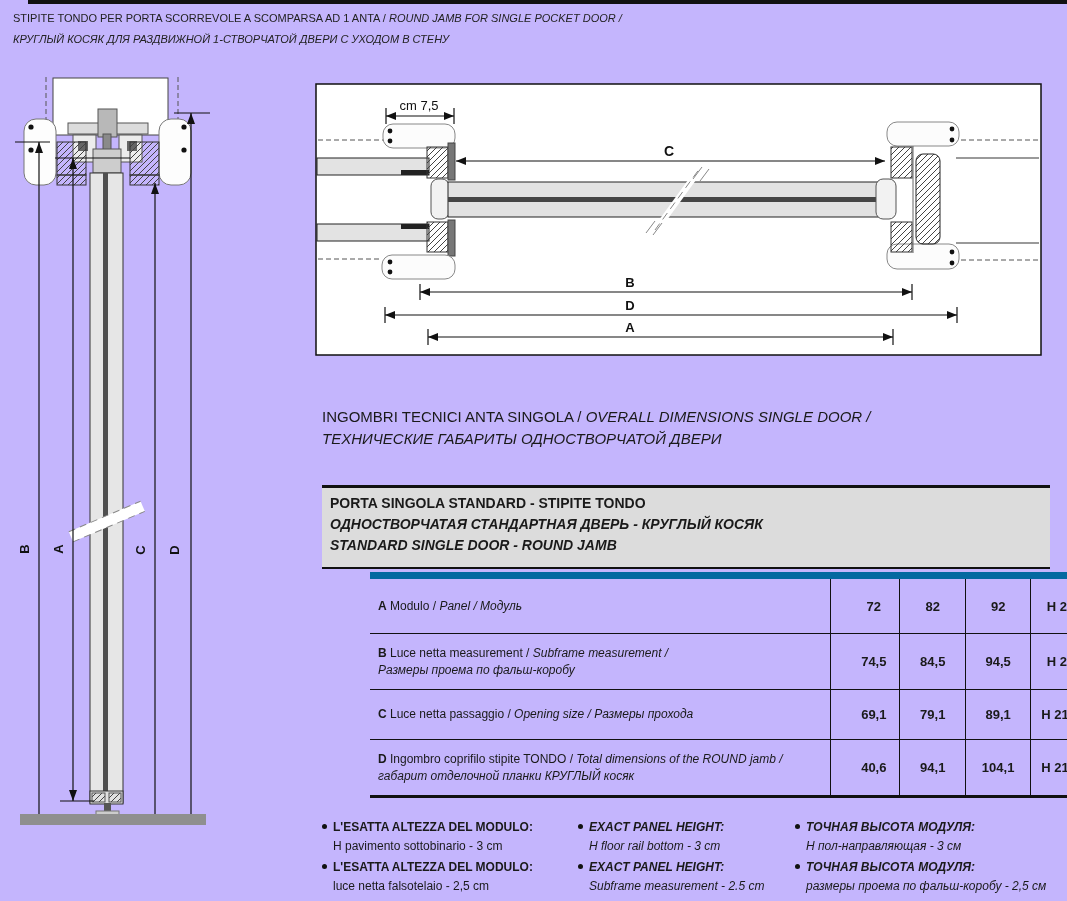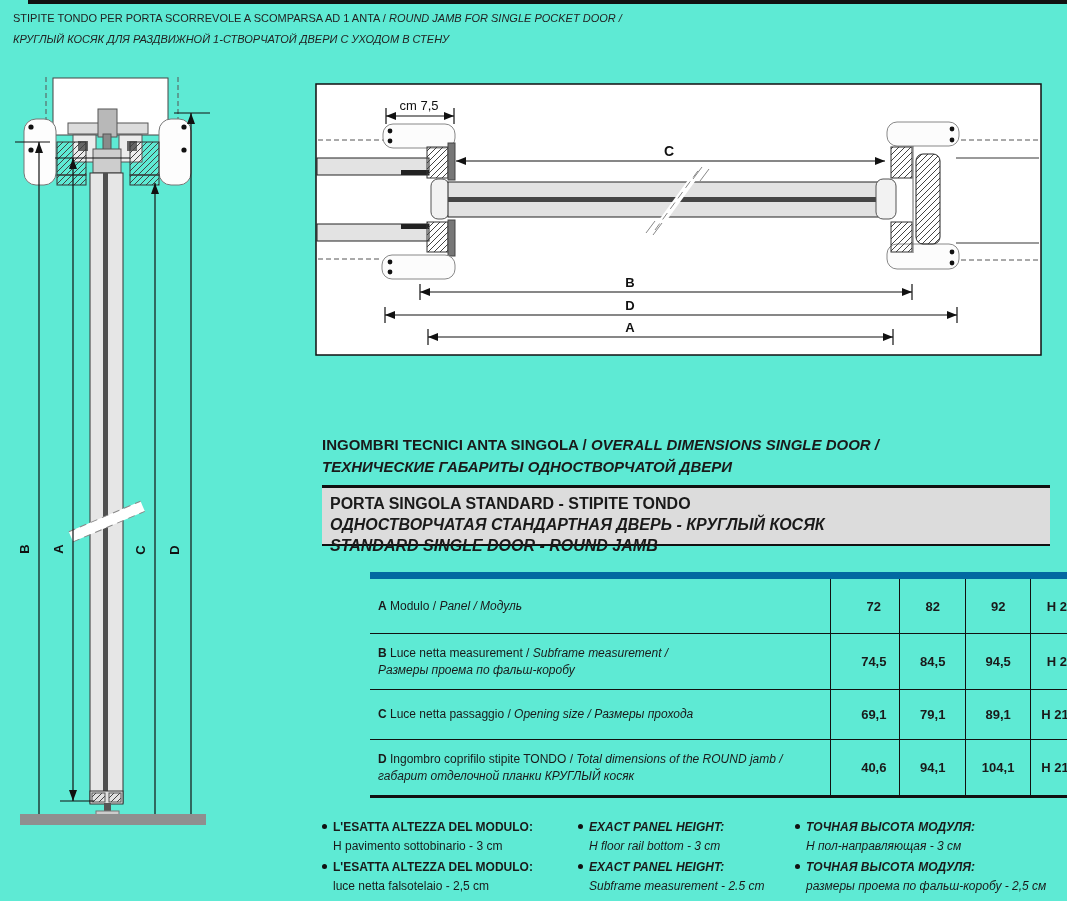--- a/index.html
+++ b/index.html
@@ -1,34 +1,34 @@
 <!DOCTYPE html>
 <html><head>
 <meta charset="utf-8">
 <style>
   html,body{margin:0;padding:0;background:#fff;}
-  .canvas{position:relative;width:1067px;height:901px;background:#5eead4;overflow:hidden;
+  .canvas{position:relative;width:1067px;height:901px;background:#c4b5fd;overflow:hidden;
           font-family:"Liberation Sans","DejaVu Sans",sans-serif;color:#1a1a1a;}
   .i{font-style:italic;}
   .b{font-weight:bold;}
 
   .topbar{position:absolute;left:28px;top:0;width:1039px;height:4px;background:#111;}
 
   .doc-header{position:absolute;left:13px;top:8px;width:1040px;font-size:11px;line-height:21px;color:#222;}
 
   svg text{font-family:"Liberation Sans","DejaVu Sans",sans-serif;}
 
   .vert-diagram{position:absolute;left:10px;top:75px;}
   .horiz-diagram{position:absolute;left:315px;top:83px;}
 
-  .sec-title{position:absolute;left:322px;top:406px;width:730px;font-size:15px;font-weight:bold;line-height:22px;margin-top:28px;}
-
-  .gray-band{position:absolute;left:322px;top:485px;width:728px;height:61px;box-sizing:border-box;
+  .sec-title{position:absolute;left:322px;top:406px;width:730px;font-size:15px;font-weight:normal;line-height:22px;}
+
+  .gray-band{position:absolute;left:322px;top:485px;width:728px;height:84px;box-sizing:border-box;
              background:#dcdcdc;border-top:3px solid #111;border-bottom:2px solid #111;
-             padding:5px 0 16px 8px;font-size:16px;font-weight:bold;line-height:21px;}
+             padding:5px 0 16px 8px;font-size:14px;font-weight:bold;line-height:21px;}
 
   .dim-table{position:absolute;left:322px;top:572px;width:728px;box-sizing:border-box;
              border-top:7px solid #0369a1;border-bottom:3px solid #111;border-right:1px solid #111;margin-left:48px;}
   .t-row{display:flex;box-sizing:border-box;border-bottom:1px solid #111;}
   .t-row:last-child{border-bottom:none;}
   .t-label{width:461px;box-sizing:border-box;padding:4px 6px 4px 8px;font-size:12px;line-height:17px;
            display:flex;flex-direction:column;justify-content:center;}
   .t-val{box-sizing:border-box;border-left:1px solid #111;display:flex;align-items:center;justify-content:center;
          font-size:13px;font-weight:bold;}
   .w1{width:69px;padding-left:17px;} .w2{width:66px;} .w3{width:65px;} .w4{width:67px;}

